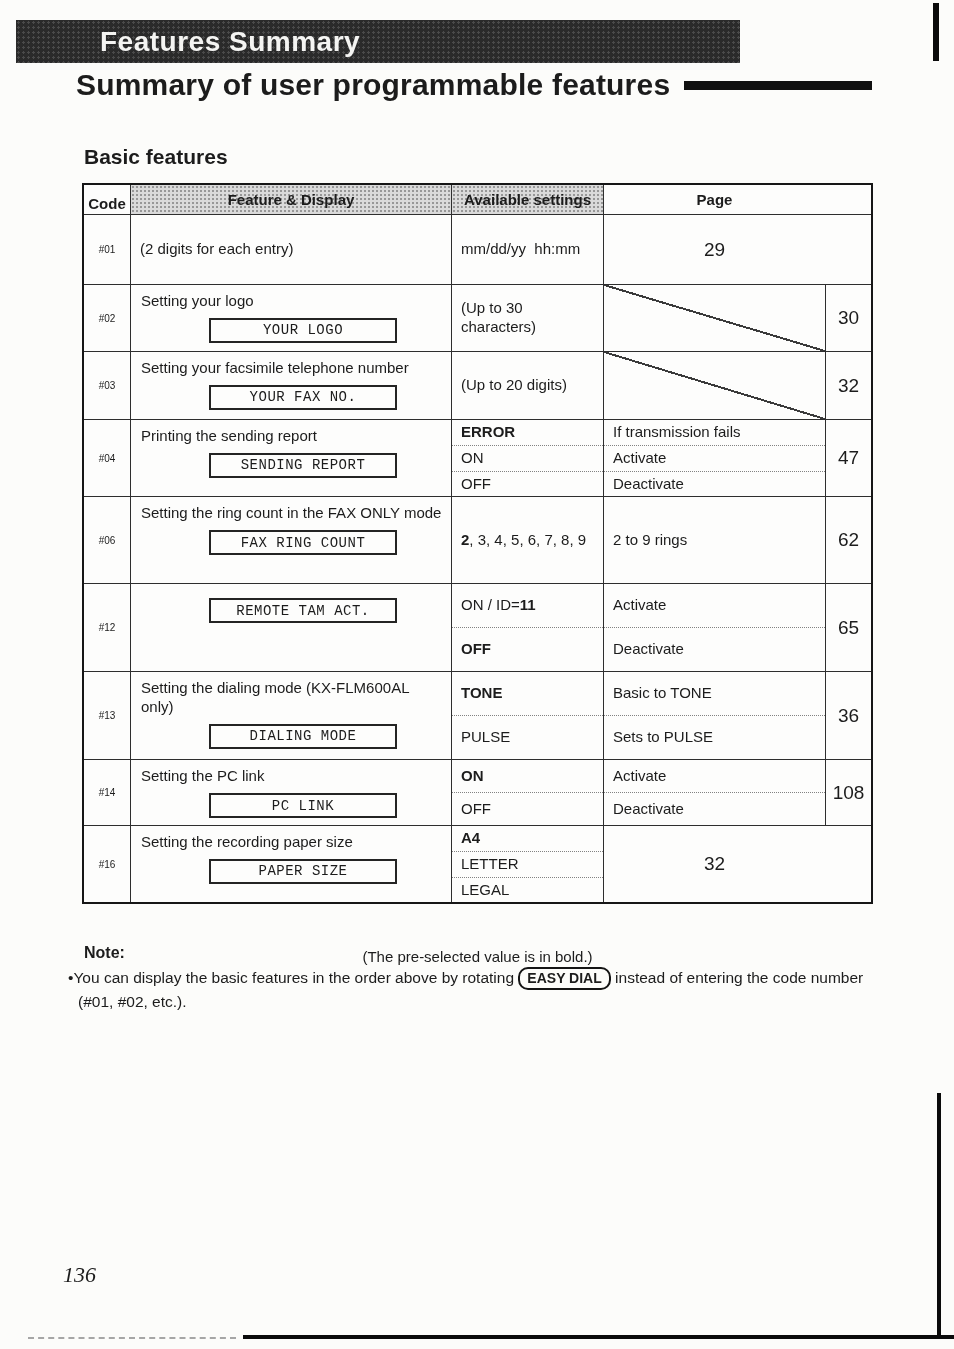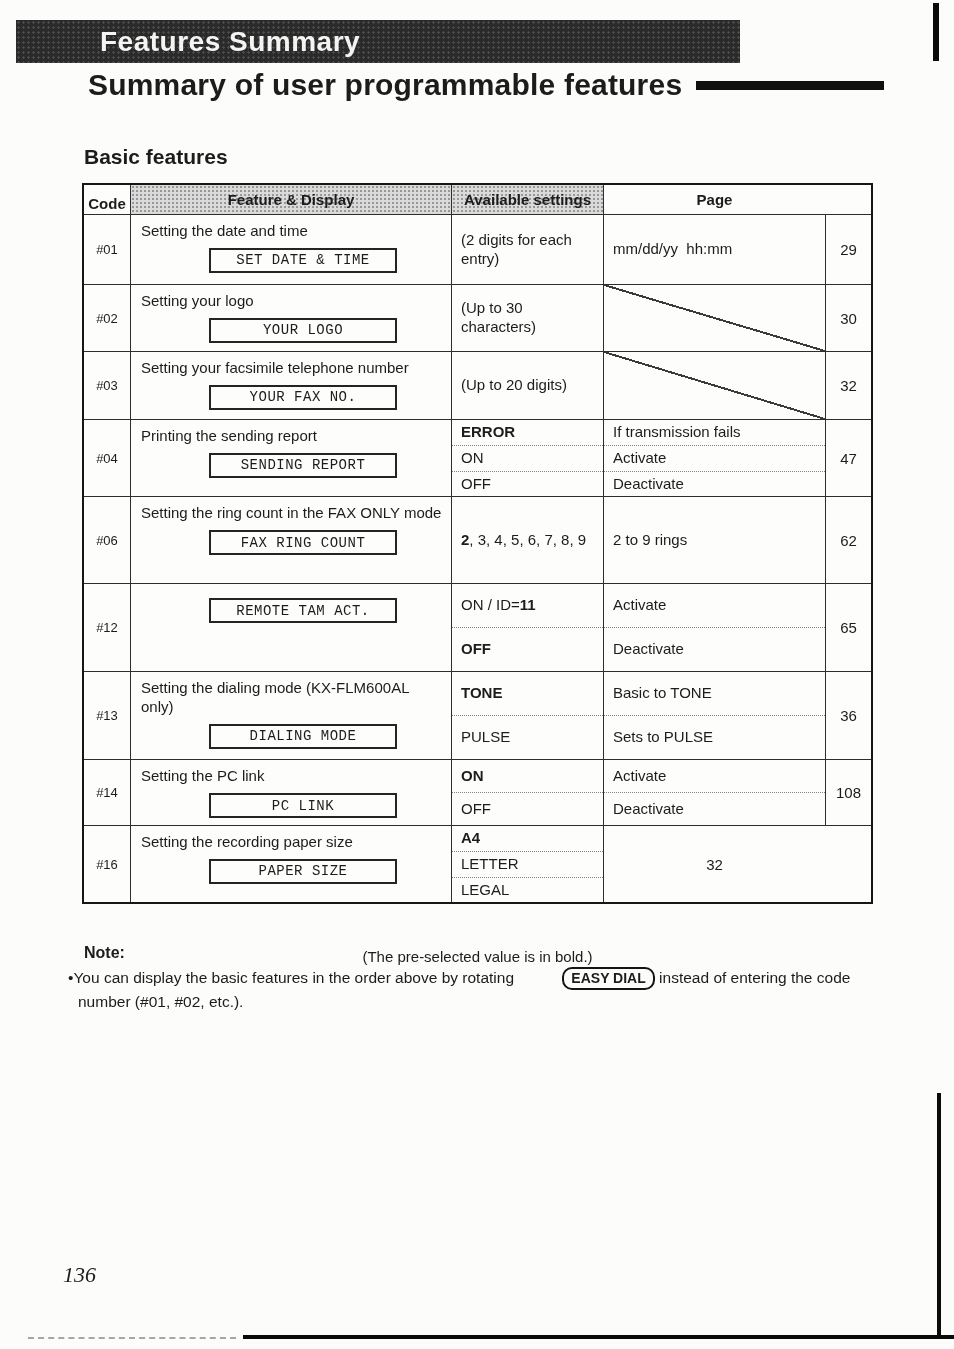--- a/index.html
+++ b/index.html
@@ -19,21 +19,21 @@
     background-image:radial-gradient(rgba(190,190,190,.22) 1px, transparent 1.2px);
     background-size:5px 5px;
     display:flex; align-items:center;margin-top:14px;
   }
   .banner-title {
     color:#f4f4f2; font-size:28px; font-weight:bold; letter-spacing:.5px;
     padding-left:84px; white-space:nowrap;
   }
 
   
-  .doc-title-row { position:absolute; left:88px; top:68px; width:796px; display:flex; align-items:center; }
+  .doc-title-row { position:absolute; left:76px; top:68px; width:796px; display:flex; align-items:center; }
   .doc-title { font-size:30px; font-weight:bold; letter-spacing:.2px; white-space:nowrap; }
   .title-rule { flex:1; height:9px; background:#101010; margin-left:14px; min-width:80px; }
   .section-title { position:absolute; left:84px; top:145px; font-size:21px; font-weight:bold; }
 
   
   .ftable {
     position:absolute; left:82px; top:183px; width:791px;
     border:2px solid #161616; background:#fdfdfc;
   }
   .thead, .tr { display:grid; grid-template-columns:46px 321px 152px 222px 1fr; }
@@ -56,53 +56,53 @@
   .tbody .tr:nth-child(1){ min-height:69px; }
   .tbody .tr:nth-child(2){ min-height:67px; }
   .tbody .tr:nth-child(3){ min-height:68px; }
   .tbody .tr:nth-child(4){ min-height:67px; }
   .tbody .tr:nth-child(5){ min-height:87px; }
   .tbody .tr:nth-child(6){ min-height:88px; }
   .tbody .tr:nth-child(7){ min-height:88px; }
   .tbody .tr:nth-child(8){ min-height:65px; }
   .tbody .tr:nth-child(9){ min-height:75px; }
 
-  .td.code { display:flex; align-items:center; justify-content:center; font-size:13px; }
+  .td.code { display:flex; align-items:center; justify-content:center; font-size:10px; }
   .td.feature { padding:7px 8px 7px 10px; }
   .feature-text { font-size:15px; line-height:1.25; }
   .display-box {
     margin:7px 0 0 68px; width:188px; height:25px;
     border:2px solid #242424; display:flex; align-items:center; justify-content:center;
     font-family:"Liberation Mono", monospace; font-size:14px; letter-spacing:.5px;
     background:#fdfdfc;
   }
   .td.settings, .td.meaning { display:flex; flex-direction:column; }
   .sub {
     flex:1; display:flex; align-items:center;
     padding:3px 6px 3px 9px; font-size:15px; line-height:1.25; white-space:pre-wrap;
   }
   .sub + .sub { border-top:1px dotted #828282; }
   .b { font-weight:bold; }
   .td.meaning.diag {
     background:linear-gradient(to right top,
       transparent calc(50% - 1px), #3a3a3a calc(50% - 1px),
       #3a3a3a calc(50% + 1px), transparent calc(50% + 1px));
   }
-  .td.page { display:flex; align-items:center; justify-content:center; font-size:15px; }
+  .td.page { display:flex; align-items:center; justify-content:center; font-size:19px; }
 
   
   .caption { position:absolute; left:82px; top:948px; width:791px; text-align:center; font-size:15px; }
   .note-label { position:absolute; left:84px; top:944px; font-size:16px; font-weight:bold; }
   .note-body {
     position:absolute; left:68px; top:966px; width:812px;
     font-size:15.5px; line-height:1.5; padding-left:10px; text-indent:-10px;
   }
   .pill {
     display:inline-block; border:2px solid #141414; border-radius:10px;
-    padding:0 7px; font-weight:bold; font-size:14px; line-height:19px; text-indent:0;margin-left:44px;
+    padding:0 7px; font-weight:bold; font-size:14px; line-height:19px; text-indent:0;
   }
   .page-number {
     position:absolute; left:63px; top:1262px;
     font-family:"Liberation Serif", serif; font-style:italic; font-size:22px;
   }
 
   
   .artifact { position:absolute; background:#0b0b0b; }
   .artifact-dashes {
     position:absolute; left:28px; top:1337px; width:208px; height:0;
@@ -125,26 +125,20 @@
 <div class="ftable">
   <div class="thead">
     <div class="th">Code</div>
     <div class="th shade">Feature &amp; Display</div>
     <div class="th shade">Available settings</div>
     <div class="th">Page</div>
   </div>
   <div class="tbody">
   <div class="tr">
     <div class="td code">#01</div>
-    <div class="td feature">
-      <div class="feature-text">Setting the date and time</div>
-      <div class="display-box">
-        <span>SET DATE &amp; TIME</span>
-      </div>
-    </div>
     <div class="td settings">
           <div class="sub"><span>(2 digits for each entry)</span></div>
         </div>
     <div class="td meaning">
           <div class="sub">mm/dd/yy  hh:mm</div>
         </div>
     <div class="td page">29</div>
   </div>
 
   <div class="tr">

